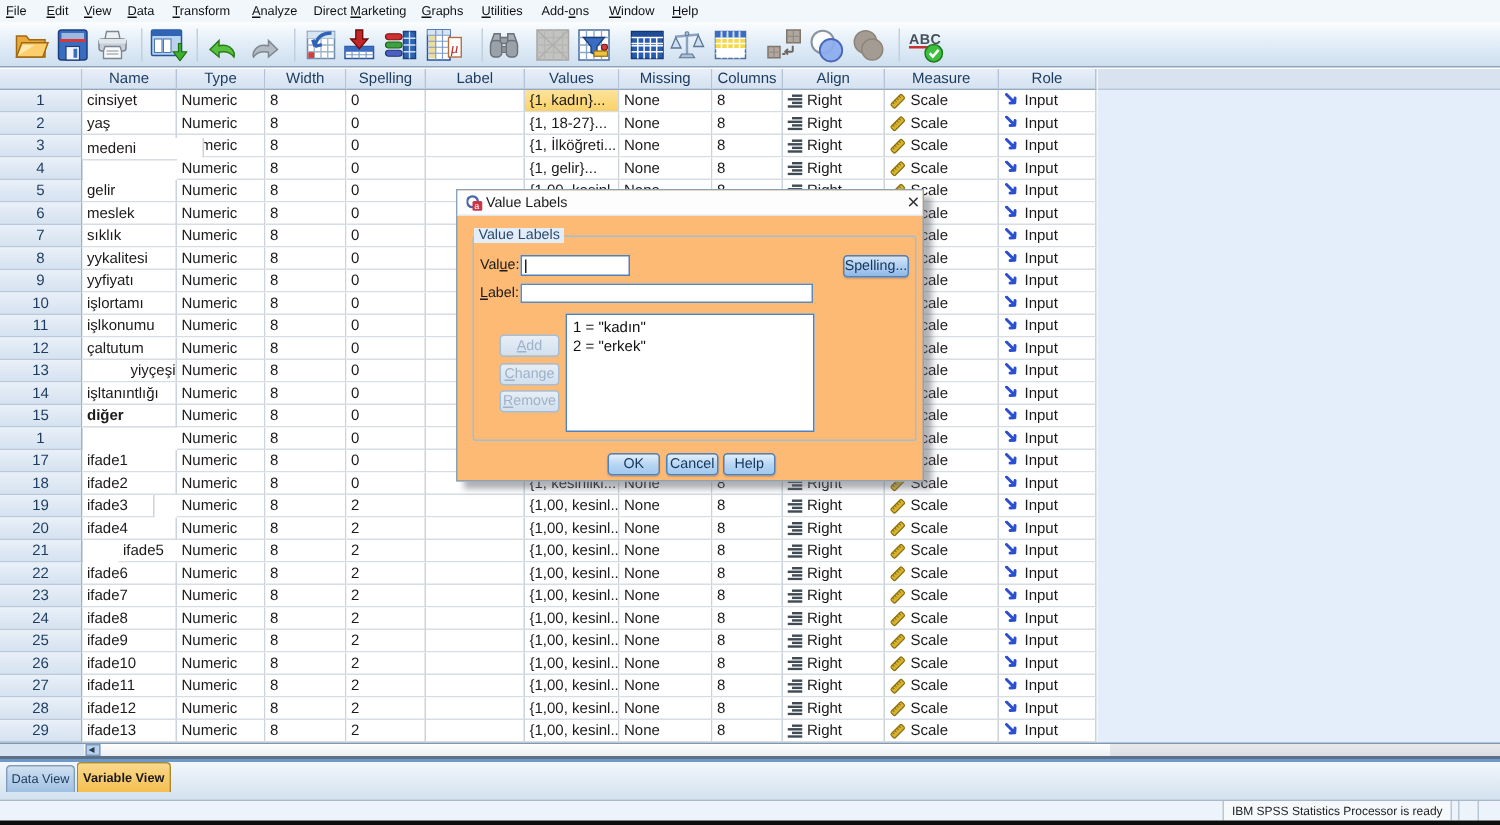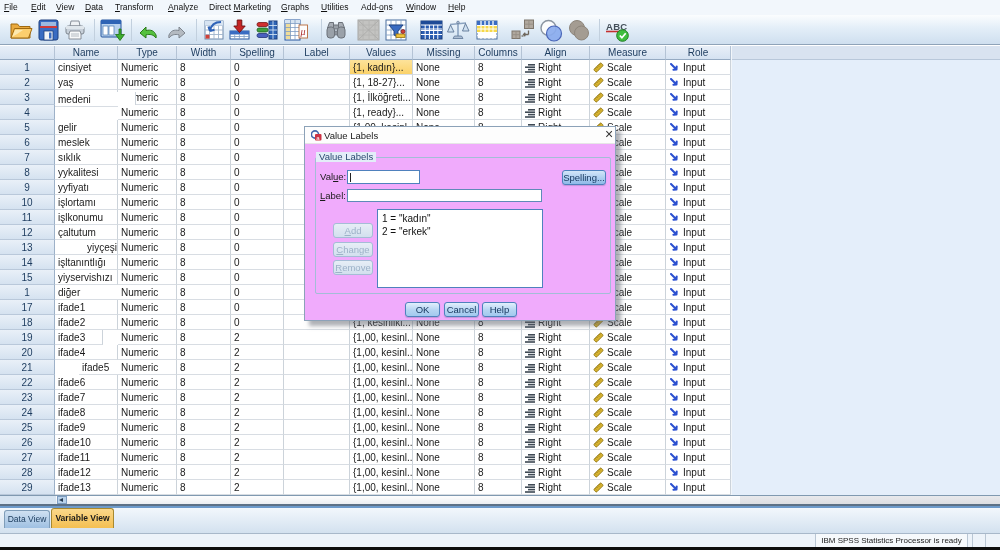--- a/index.html
+++ b/index.html
@@ -272,21 +272,21 @@
         <path d="M1 1 L6.5 6.5 M6.5 6.5 L6.7 3.4 M6.5 6.5 L3.4 6.7" stroke="#2a4fd0" stroke-width="2" fill="none" stroke-linecap="round"></path>
       </svg></span>
     <span style="position:absolute;left:17px;">Input</span>
   </div>
 <div class="rh" style="left:0;top:105px;">4</div>
 <div class="cell" style="left:55px;top:92px;width:81px;">medeni</div>
 <div class="cell" style="left:118px;top:105px;width:59px;">Numeric</div>
 <div class="cell" style="left:177px;top:105px;width:54px;">8</div>
 <div class="cell" style="left:231px;top:105px;width:53px;">0</div>
 <div class="cell" style="left:284px;top:105px;width:66px;"></div>
-<div class="cell" style="left:350px;top:105px;width:63px;">{1, ready}...</div>
+<div class="cell" style="left:350px;top:105px;width:63px;">{1, gelir}...</div>
 <div class="cell" style="left:413px;top:105px;width:62px;">None</div>
 <div class="cell" style="left:475px;top:105px;width:47px;">8</div>
 <div class="cell" style="left:522px;top:105px;width:68px;padding-left:0;">
     <span class="ic" style="left:3px;"><svg width="10" height="10" viewBox="0 0 10 10">
         <g fill="#3f4a55">
           <rect x="3" y="1" width="7" height="1.6"></rect>
           <rect x="0" y="3.4" width="10" height="1.6"></rect>
           <rect x="3" y="5.8" width="7" height="1.6"></rect>
           <rect x="0" y="8.2" width="10" height="1.6"></rect>
         </g>
@@ -687,21 +687,21 @@
       </svg></span>
     <span style="position:absolute;left:17px;">Scale</span>
   </div>
 <div class="cell" style="left:666px;top:270px;width:65px;padding-left:0;">
     <span class="ic" style="left:4px;"><svg width="10" height="10" viewBox="0 0 10 10">
         <path d="M1 1 L6.5 6.5 M6.5 6.5 L6.7 3.4 M6.5 6.5 L3.4 6.7" stroke="#2a4fd0" stroke-width="2" fill="none" stroke-linecap="round"></path>
       </svg></span>
     <span style="position:absolute;left:17px;">Input</span>
   </div>
 <div class="rh" style="left:0;top:285px;">1</div>
-<div class="cell" style="left:55px;top:285px;width:73px;">diğer</div>
+<div class="cell" style="left:55px;top:270px;width:63px;font-weight:bold;">diğer</div>
 <div class="cell" style="left:118px;top:285px;width:59px;">Numeric</div>
 <div class="cell" style="left:177px;top:285px;width:54px;">8</div>
 <div class="cell" style="left:231px;top:285px;width:53px;">0</div>
 <div class="cell" style="left:284px;top:285px;width:66px;"></div>
 <div class="cell" style="left:350px;top:285px;width:63px;">{1,00, kesinl...</div>
 <div class="cell" style="left:413px;top:285px;width:62px;">None</div>
 <div class="cell" style="left:475px;top:285px;width:47px;">8</div>
 <div class="cell" style="left:522px;top:285px;width:68px;padding-left:0;">
     <span class="ic" style="left:3px;"><svg width="10" height="10" viewBox="0 0 10 10">
         <g fill="#3f4a55">
@@ -1194,21 +1194,21 @@
 <div class="ab" style="left:0;top:506px;width:1000px;height:2px;background:#6d9aca;"></div>
 <div class="ab" style="left:0;top:508px;width:1000px;height:25px;background:linear-gradient(#f2f7fc,#d3e1ef);"></div>
 <div class="ab" style="left:4px;top:510px;width:46px;height:18px;border:1px solid #7f9db9;border-bottom:none;border-radius:3px 3px 0 0;background:linear-gradient(#cfe0f1,#9fc0e2);box-sizing:border-box;font-size:8.5px;text-align:center;line-height:17px;color:#1a3a5c;">Data View</div>
 <div class="ab" style="left:51px;top:508px;width:63px;height:20px;border:1px solid #a8892f;border-bottom:none;border-radius:3px 3px 0 0;background:linear-gradient(#fbd88a,#f4bf52);box-sizing:border-box;font-size:8.5px;font-weight:bold;text-align:center;line-height:19px;color:#1a1a1a;">Variable View</div>
 <div class="ab" style="left:0;top:533px;width:1000px;height:1px;background:#a8b8ca;"></div>
 <div class="ab" style="left:0;top:534px;width:1000px;height:13px;background:#edf3fa;"></div>
 <div class="ab" style="left:815px;top:534px;width:153px;height:13px;background:#f6f9fc;border-left:1px solid #b9c6d4;border-right:1px solid #b9c6d4;box-sizing:border-box;font-size:8px;line-height:13px;text-align:center;color:#222;">IBM SPSS Statistics Processor is ready</div>
 <div class="ab" style="left:972px;top:534px;width:1px;height:13px;background:#b9c6d4;"></div>
 <div class="ab" style="left:985px;top:534px;width:1px;height:13px;background:#b9c6d4;"></div>
 <div class="ab" style="left:0;top:547px;width:1000px;height:3px;background:#0d0d0d;"></div>
-<div class="ab" style="left:304px;top:126px;width:312px;height:195px;background:#f0abfc;border:1px solid #8ca2b8;box-sizing:border-box;box-shadow:5px 5px 4px rgba(95,100,110,.5);padding-left:29px;">
+<div class="ab" style="left:304px;top:126px;width:312px;height:195px;background:#fdba74;border:1px solid #8ca2b8;box-sizing:border-box;box-shadow:5px 5px 4px rgba(95,100,110,.5);padding-left:29px;">
 <div class="ab" style="left:0;top:0;width:310px;height:17px;background:#fdfdfd;border-bottom:1px solid #e6e6e6;box-sizing:border-box;"></div>
 <svg class="ab" style="left:6px;top:3px;" width="11" height="11" viewBox="0 0 11 11">
       <circle cx="4" cy="4.5" r="3.6" fill="none" stroke="#4466aa" stroke-width="1.6"></circle>
       <rect x="4" y="4" width="6.5" height="6.5" rx="1" fill="#cc3344"></rect>
       <text x="5.2" y="9.6" font-size="6" fill="#fff" font-family="Liberation Sans">a</text>
     </svg>
 <div class="ab" style="left:19px;top:2px;height:13px;line-height:13px;font-size:9.5px;color:#1a1a1a;">Value Labels</div>
 <div class="ab" style="left:297px;top:1px;width:14px;height:14px;font-size:14px;line-height:13px;font-weight:300;text-align:center;color:#333;">×</div>
 <div class="ab" style="left:10px;top:30px;width:296px;height:137px;border:1px solid #a3bdd6;border-radius:2px;box-sizing:border-box;"></div>
 <div class="ab" style="left:11px;top:25px;height:10px;line-height:10px;font-size:9.5px;color:#2b4a70;background:#e3edf8;padding:0 3px;">Value Labels</div>

